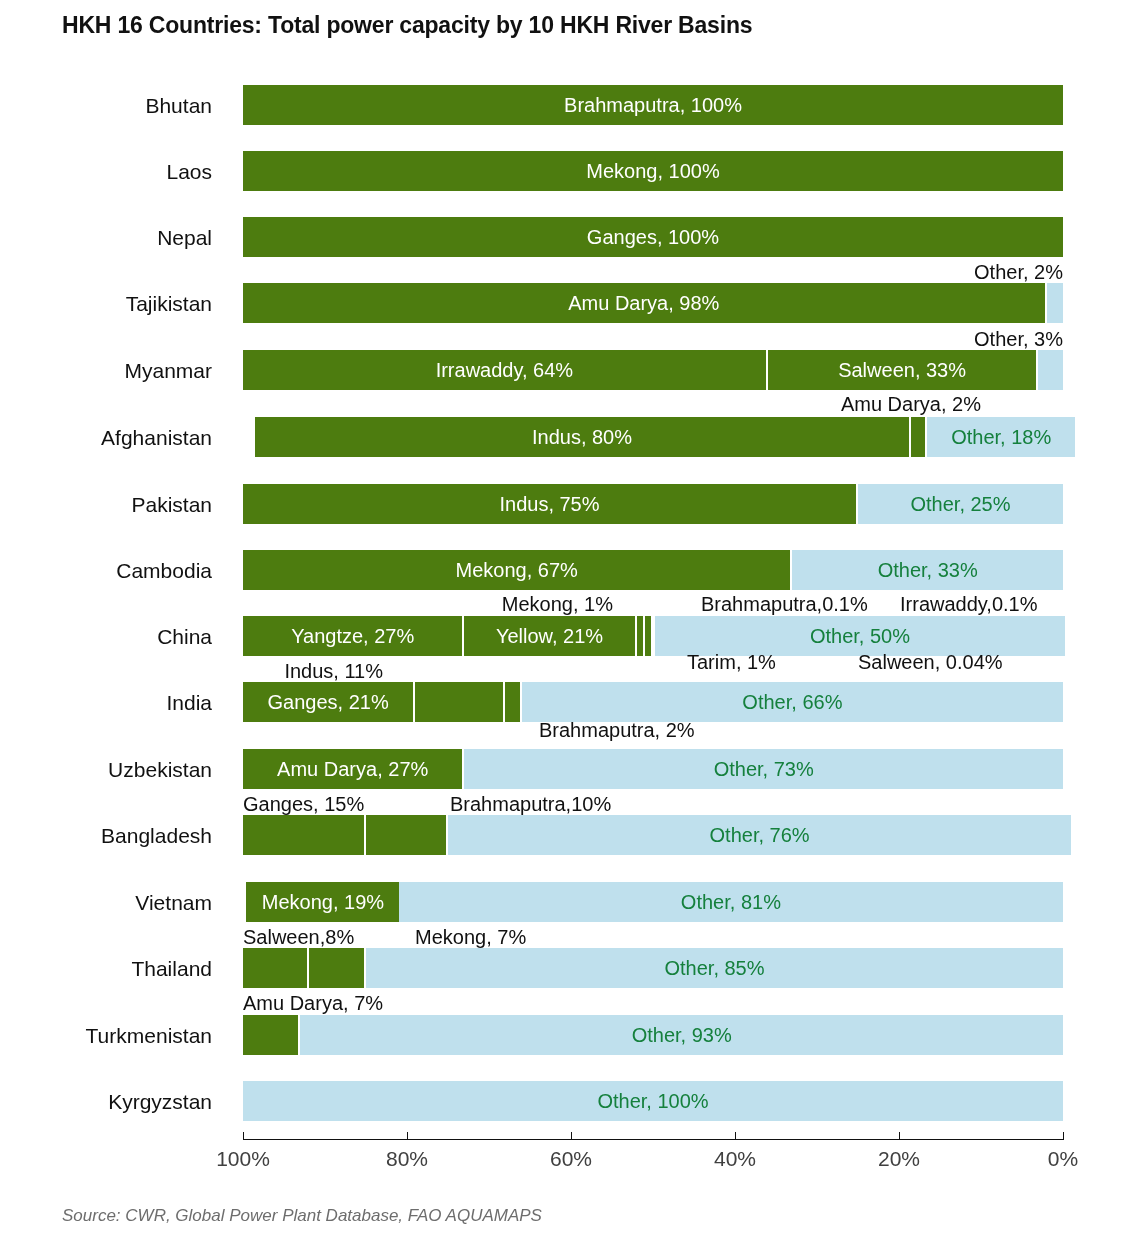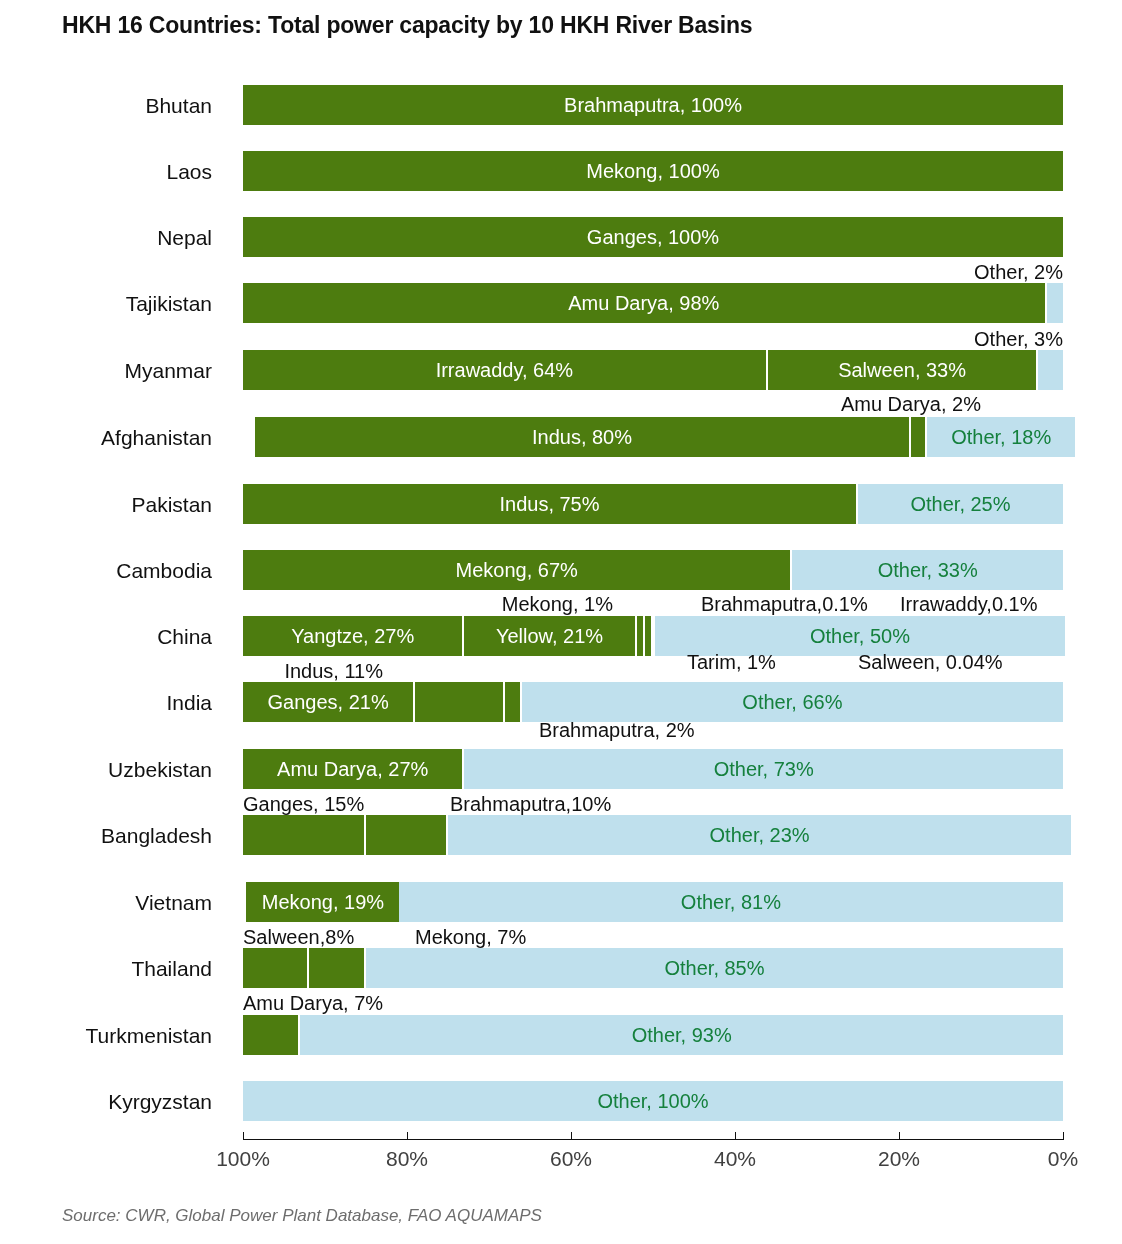--- a/index.html
+++ b/index.html
@@ -247,21 +247,21 @@
         </div>
         <div class="seg seg-light last" title="Other, 73%" style="left: 221.4px; width: 598.6px;">
           <span class="seg-text">Other, 73%</span>
         </div>
       </div>
       <div class="cat-label" style="top: 824px; left: 0px; width: 212px;">Bangladesh</div>
       <div class="bar-track" style="top: 815px;">
         <div class="seg seg-dark" title="Ganges, 15%" style="left: 0px; width: 123px;"></div>
         <div class="seg seg-dark" title="Brahmaputra,10%" style="left: 123px; width: 82px;"></div>
         <div class="seg seg-light last" title="Other, 76%" style="left: 205px; width: 623.2px;">
-          <span class="seg-text">Other, 23%</span>
+          <span class="seg-text">Other, 76%</span>
         </div>
       </div>
       <div class="callout" style="top: 794px; left: 243px;">Ganges, 15%</div>
       <div class="callout" style="top: 794px; left: 450px;">Brahmaputra,10%</div>
       <svg class="leader" width="1122" height="1244" style="left: 0px; top: 0px;">
         <polyline points="444,803 420,816"></polyline>
       </svg>
       <div class="cat-label" style="top: 891px; left: 0px; width: 212px;">Vietnam</div>
       <div class="bar-track" style="top: 882px;">
         <div class="seg seg-dark" title="Mekong, 19%" style="left: 3px; width: 155.8px;">

